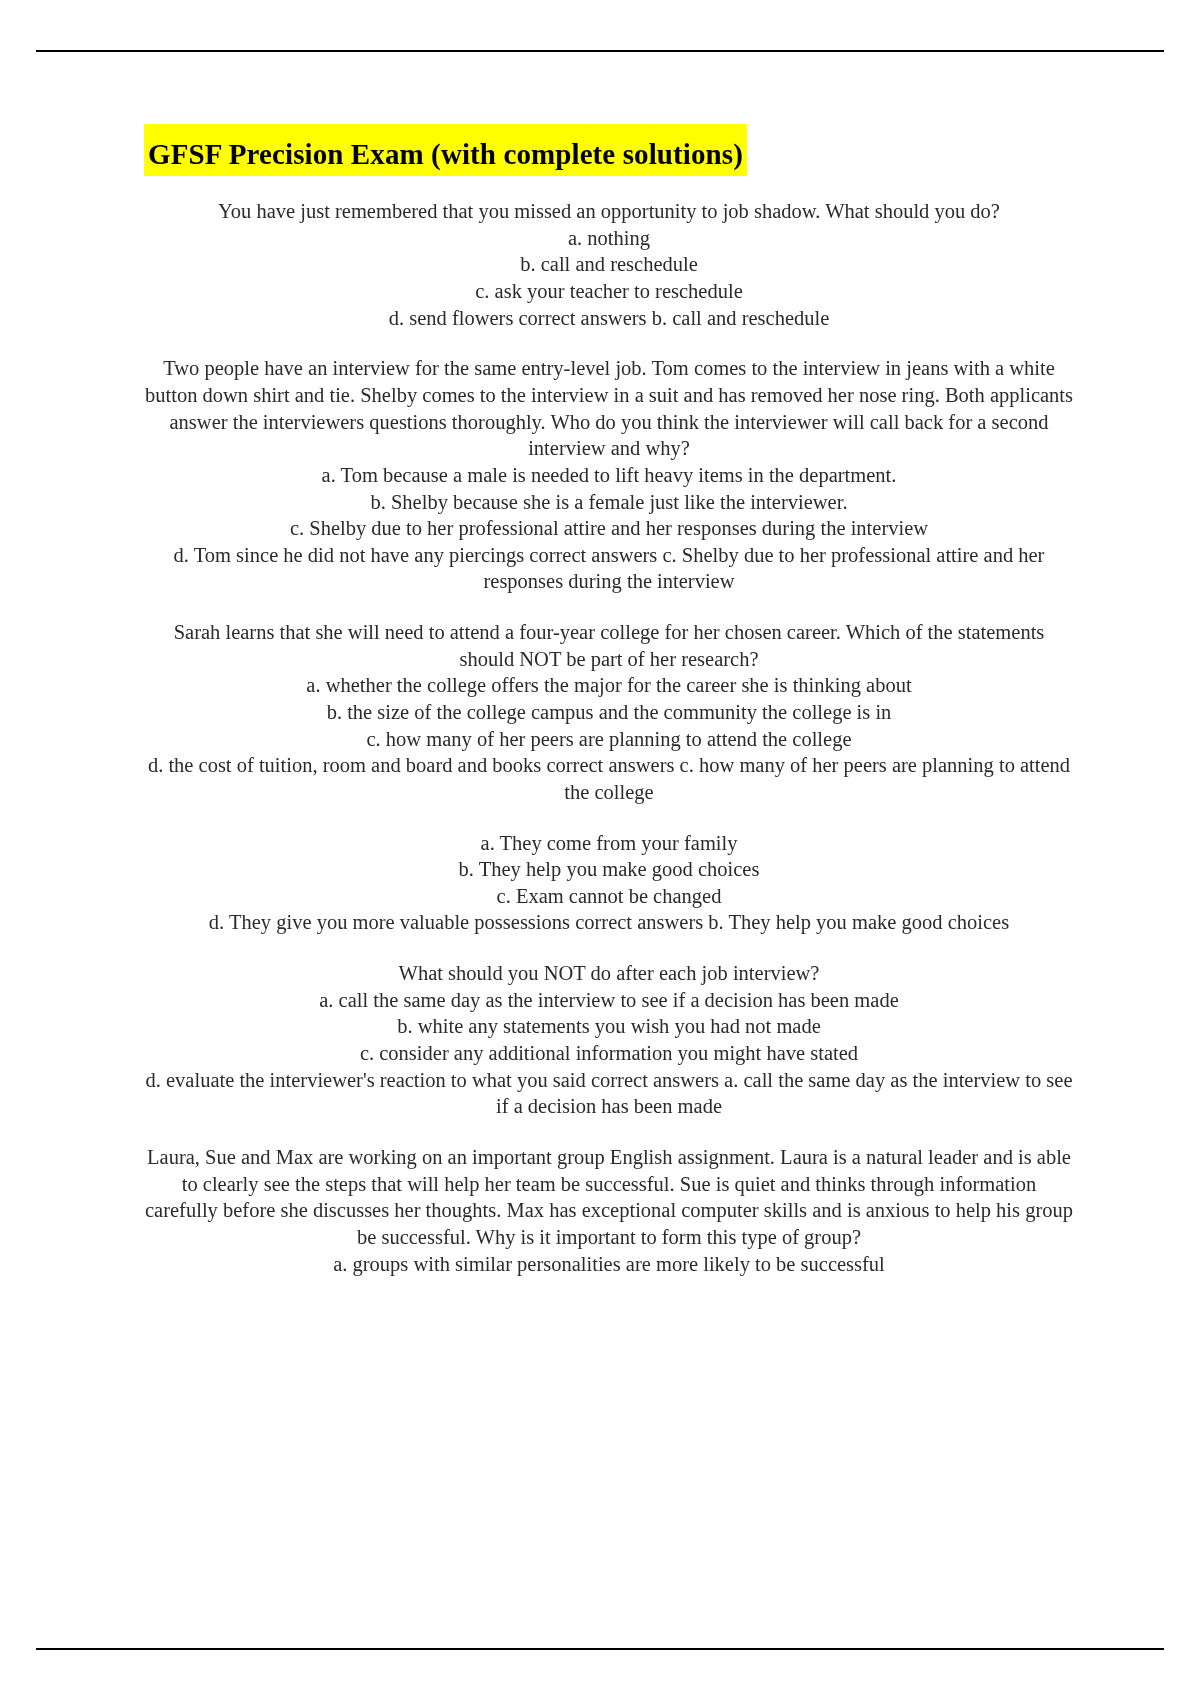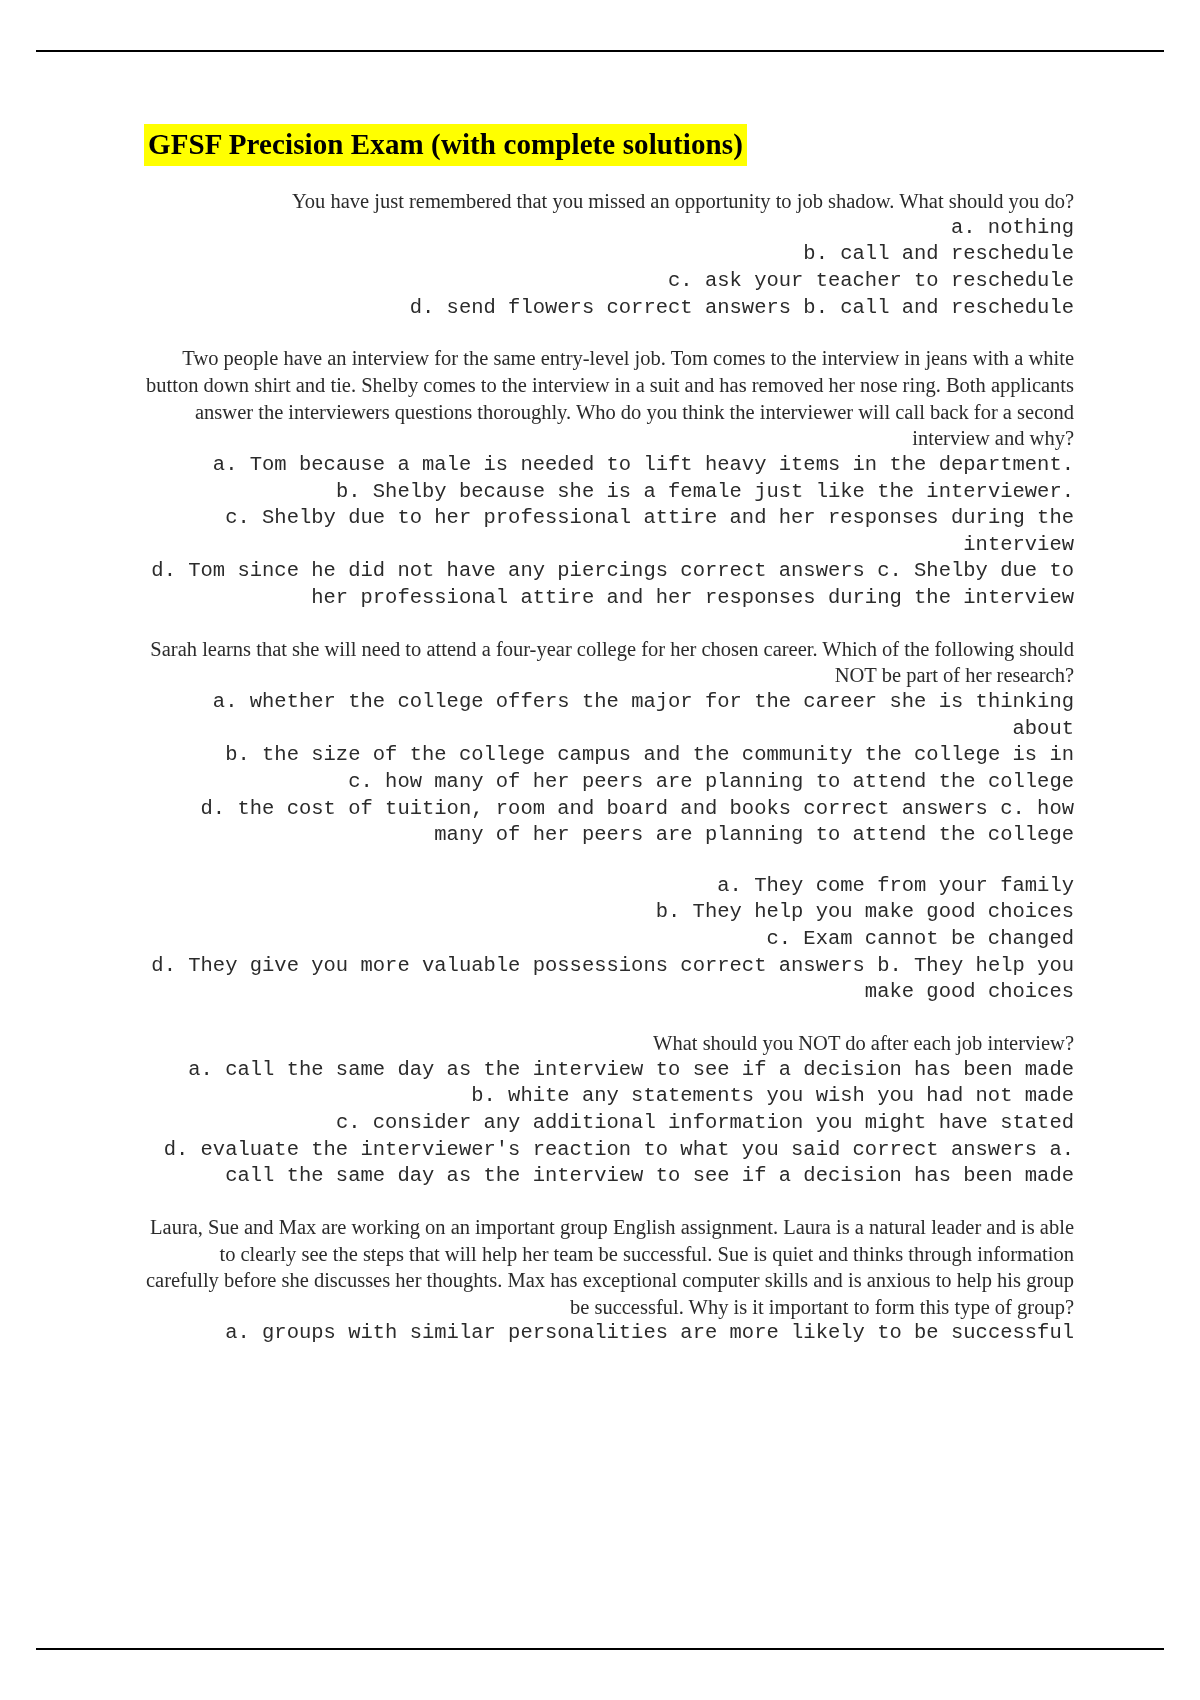--- a/index.html
+++ b/index.html
@@ -39,38 +39,38 @@
     width: 930px;
   }
 
   .doc-title {
     display: inline-block;
     background: #ffff00;
     font-weight: bold;
     font-size: 29px;
     line-height: 1.28;
     letter-spacing: 0.1px;
-    padding: 2px 4px 3px 4px;
+    padding: 12px 4px 3px 4px;
     margin: 0 0 22px 0;
     color: #000000;
   }
 
   .qblock {
     margin: 0 0 24px 0;
   }
   .qblock:last-child { margin-bottom: 6px; }
 
   .stem, .opt {
     font-size: 20.5px;
     line-height: 1.30;
     margin: 0;
     color: #2b2b2b;
-    text-align: right;
+    text-align: center;
   }
-  .opt { white-space: normal; font-family: Liberation Mono, monospace; }
+  .opt { white-space: normal; }
 </style>
 </head>
 <body>
 
 <div class="page">
 
   <div class="rule rule-top"></div>
 
   <div class="content">
 
@@ -86,21 +86,21 @@
 
     <div class="qblock">
       <p class="stem">Two people have an interview for the same entry-level job. Tom comes to the interview in jeans with a white button down shirt and tie. Shelby comes to the interview in a suit and has removed her nose ring. Both applicants answer the interviewers questions thoroughly. Who do you think the interviewer will call back for a second interview and why?</p>
       <p class="opt">a. Tom because a male is needed to lift heavy items in the department.</p>
       <p class="opt">b. Shelby because she is a female just like the interviewer.</p>
       <p class="opt">c. Shelby due to her professional attire and her responses during the interview</p>
       <p class="opt">d. Tom since he did not have any piercings correct answers c. Shelby due to her professional attire and her responses during the interview</p>
     </div>
 
     <div class="qblock">
-      <p class="stem">Sarah learns that she will need to attend a four-year college for her chosen career. Which of the following should NOT be part of her research?</p>
+      <p class="stem">Sarah learns that she will need to attend a four-year college for her chosen career. Which of the statements should NOT be part of her research?</p>
       <p class="opt">a. whether the college offers the major for the career she is thinking about</p>
       <p class="opt">b. the size of the college campus and the community the college is in</p>
       <p class="opt">c. how many of her peers are planning to attend the college</p>
       <p class="opt">d. the cost of tuition, room and board and books correct answers c. how many of her peers are planning to attend the college</p>
     </div>
 
     <div class="qblock">
       <p class="opt">a. They come from your family</p>
       <p class="opt">b. They help you make good choices</p>
       <p class="opt">c. Exam cannot be changed</p>

